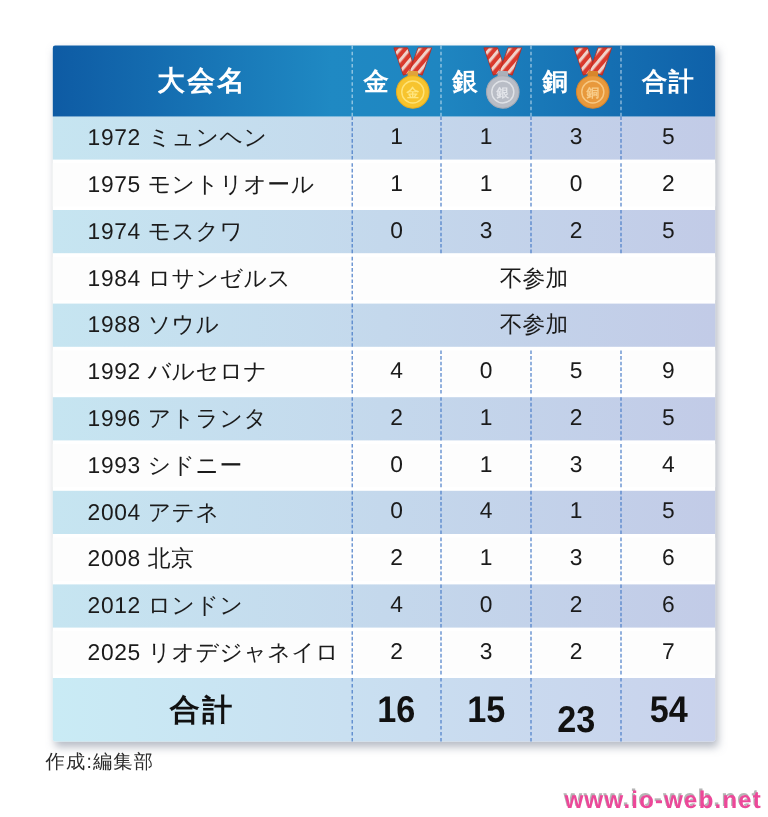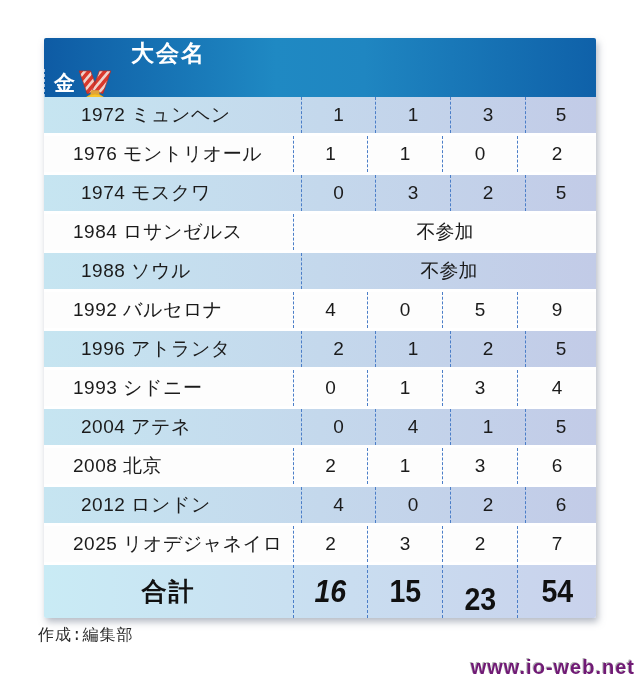--- a/index.html
+++ b/index.html
@@ -10,55 +10,55 @@
   }
   .medal-table{
     position:absolute;left:44px;top:38px;width:552px;
     box-shadow:2px 4px 7px rgba(110,120,140,.5);
     border-radius:2px;background:#fff;
   }
   
   .thead{
     display:flex;height:59px;overflow:hidden;position:relative;
     background:linear-gradient(90deg,#0e5ba4 0%,#1f89c3 42%,#1f86c1 58%,#0f61a9 100%);
-    color:#fff;font-weight:bold;border-radius:2px 2px 0 0;flex-direction:column;
+    color:#fff;font-weight:bold;border-radius:2px 2px 0 0;
   }
   .th{display:flex;align-items:center;justify-content:center;box-sizing:border-box;height:100%;}
   .th-comp{width:249px;font-size:23px;letter-spacing:2px;}
   .th-medal{position:relative;justify-content:flex-start;padding-left:9px;font-size:21px;}
   .th-g{width:74px;}.th-s{width:75px;}.th-b{width:75px;}
   .th-total{flex:1;font-size:21px;letter-spacing:1px;}
   .th-medal,.th-total{border-left:1px dashed rgba(255,255,255,.62);}
   .medal-svg{position:absolute;top:0;right:2px;width:42px;height:58px;}
   
   .trow{display:flex;height:36px;margin-bottom:3px;align-items:stretch;font-size:19px;color:#1b1b1b;}
-  .trow.blue{background:linear-gradient(90deg,#c6e5f1 0%,#c2cbe7 100%);padding-left:8px;}
+  .trow.blue{background:linear-gradient(90deg,#c6e5f1 0%,#c2cbe7 100%);}
   .trow.white{background:#fdfdfd;}
   .td{display:flex;align-items:center;justify-content:center;box-sizing:border-box;}
   .td-label{width:249px;justify-content:flex-start;padding-left:29px;letter-spacing:.5px;}
   .td-g{width:74px;}.td-s{width:75px;}.td-b{width:75px;}
   .td-t{flex:1;}
   .td-g,.td-s,.td-b,.td-t,.td-merged{border-left:1px dashed #4b7ec8;}
   .td-merged{flex:1;}
   
   .trow-total{
     display:flex;height:53px;align-items:stretch;color:#111;
     background:linear-gradient(90deg,#c9ebf5 0%,#c9d2ec 100%);
     border-radius:0 0 2px 2px;
   }
   .tt{display:flex;align-items:center;justify-content:center;box-sizing:border-box;}
   .tt-label{width:249px;font-size:25px;font-weight:bold;letter-spacing:2px;}
-  .tt-g{width:74px;font-style:italic;}.tt-s{width:75px;}.tt-b{width:75px;align-items:flex-end;}.tt-t{flex:1;}
+  .tt-g{width:74px;}.tt-s{width:75px;}.tt-b{width:75px;align-items:flex-end;}.tt-t{flex:1;}
   .tt-g,.tt-s,.tt-b,.tt-t{border-left:1px dashed #4b7ec8;font-size:31px;font-weight:800;}
   .tt-g span,.tt-s span,.tt-b span,.tt-t span{display:inline-block;transform:scaleX(.92);}
   
-  .credit{position:absolute;left:38px;top:625px;font-size:16px;color:#2b2b2b;letter-spacing:1px;font-family:Liberation Mono, monospace;}
+  .credit{position:absolute;left:38px;top:625px;font-size:16px;color:#2b2b2b;letter-spacing:1px;}
   .watermark{
     position:absolute;right:5px;bottom:2px;font-size:20px;font-weight:bold;
-    color:#701a75;text-shadow:1px 1px 0 #ffffff,-1px -1px 0 #b5b5b5;letter-spacing:1px;
+    color:#ec4899;text-shadow:1px 1px 0 #ffffff,-1px -1px 0 #b5b5b5;letter-spacing:1px;
   }
 </style>
 </head>
 <body>
 
 <svg width="0" height="0" style="position:absolute" aria-hidden="true">
   <defs>
     <pattern id="ribbonP" width="7" height="7" patternUnits="userSpaceOnUse" patternTransform="rotate(40)">
       <rect width="7" height="7" fill="#d9392c"></rect>
       <rect width="3" height="7" fill="#f0d2ca"></rect>
@@ -113,21 +113,21 @@
   <div>
   <div class="trow blue">
     <div class="td td-label">1972 ミュンヘン</div>
     <div class="td td-g">1</div>
     <div class="td td-s">1</div>
     <div class="td td-b">3</div>
     <div class="td td-t">5</div>
   </div>
 
   <div class="trow white">
-    <div class="td td-label">1976 モントリオール</div>
+    <div class="td td-label">1975 モントリオール</div>
     <div class="td td-g">1</div>
     <div class="td td-s">1</div>
     <div class="td td-b">0</div>
     <div class="td td-t">2</div>
   </div>
 
   <div class="trow blue">
     <div class="td td-label">1974 モスクワ</div>
     <div class="td td-g">0</div>
     <div class="td td-s">3</div>

